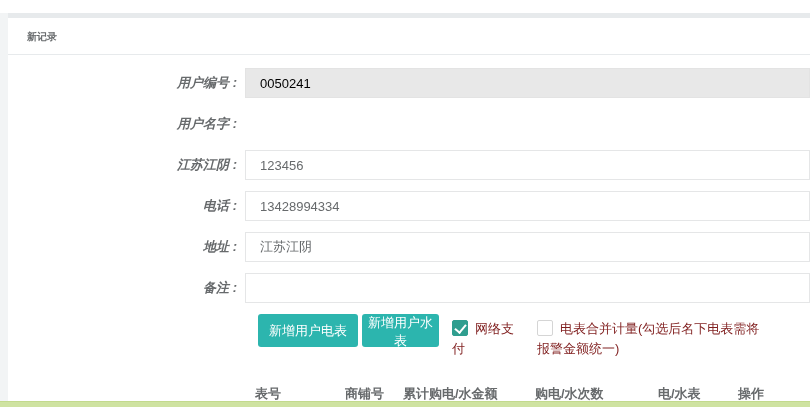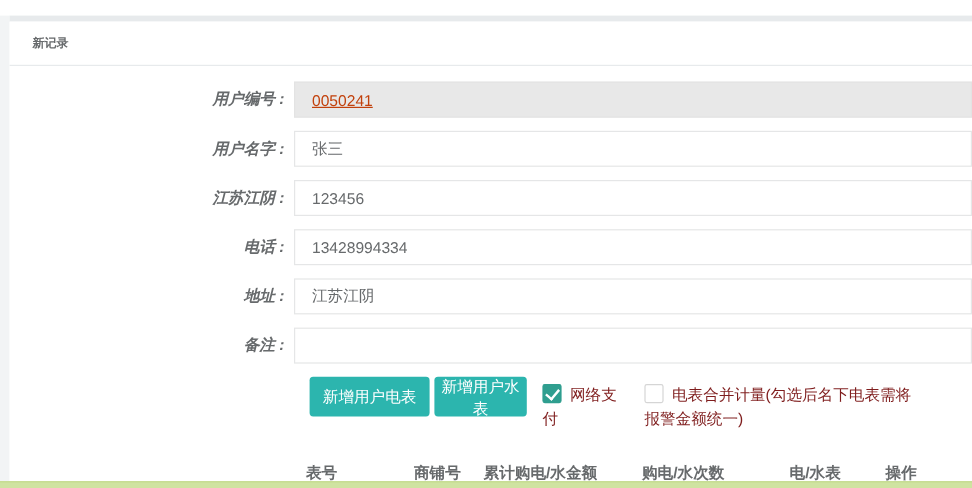--- a/index.html
+++ b/index.html
@@ -15,21 +15,21 @@
     font-size:10px; font-weight:bold; color:#676a6c; }
 
   .panel-body { padding-top:13px; }
 
   .form-row { display:flex; align-items:center; height:30px; margin-bottom:11px; }
   .form-label { width:229px; text-align:right; font-size:13px; font-weight:bold; color:#676a6c;
     flex:0 0 229px;font-style:italic; }
   .form-input { margin-left:8px; width:650px; height:30px; border:1px solid #e5e6e7; background:#fff;
     font-size:13px; color:#676a6c; padding:0 14px; outline:none;
     font-family:"Liberation Sans","DejaVu Sans",sans-serif; }
-  .form-input:disabled { background:#e8e8e8; border-color:#e3e3e3; color:#c2410c;text-decoration:underline; }
+  .form-input:disabled { background:#e8e8e8; border-color:#e3e3e3; color:#000000; }
 
   .actions-row { display:flex; align-items:flex-start; margin:8px 0 0 250px; }
   .btn { height:33px; width:100px; border:none; border-radius:3px; background:#2cb5ae; color:#fff;
     font-size:13px; cursor:pointer; font-family:"Liberation Sans","DejaVu Sans",sans-serif; }
   .btn + .btn { margin-left:4px; width:77px; }
 
   .checkbox-group { display:block; font-size:13px; color:#7f1d1d; line-height:20px; margin-top:5px; }
   .cb-net { margin-left:13px; width:68px; }
   .cb-merge { margin-left:17px; width:234px; }
   .cbox { display:inline-block; vertical-align:-3px; width:16px; height:16px; border-radius:2px;
@@ -64,21 +64,20 @@
 
     <div class="panel-body">
 
       <div class="form-row">
         <span class="form-label">用户编号 :</span>
         <input class="form-input" disabled="" value="0050241" style="">
       </div>
 
       <div class="form-row">
         <span class="form-label">用户名字 :</span>
-        <input class="form-input" value="张三" style="">
       </div>
 
       <div class="form-row">
         <span class="form-label">江苏江阴 :</span>
         <input class="form-input" value="123456" style="">
       </div>
 
       <div class="form-row">
         <span class="form-label">电话 :</span>
         <input class="form-input" value="13428994334" style="">

